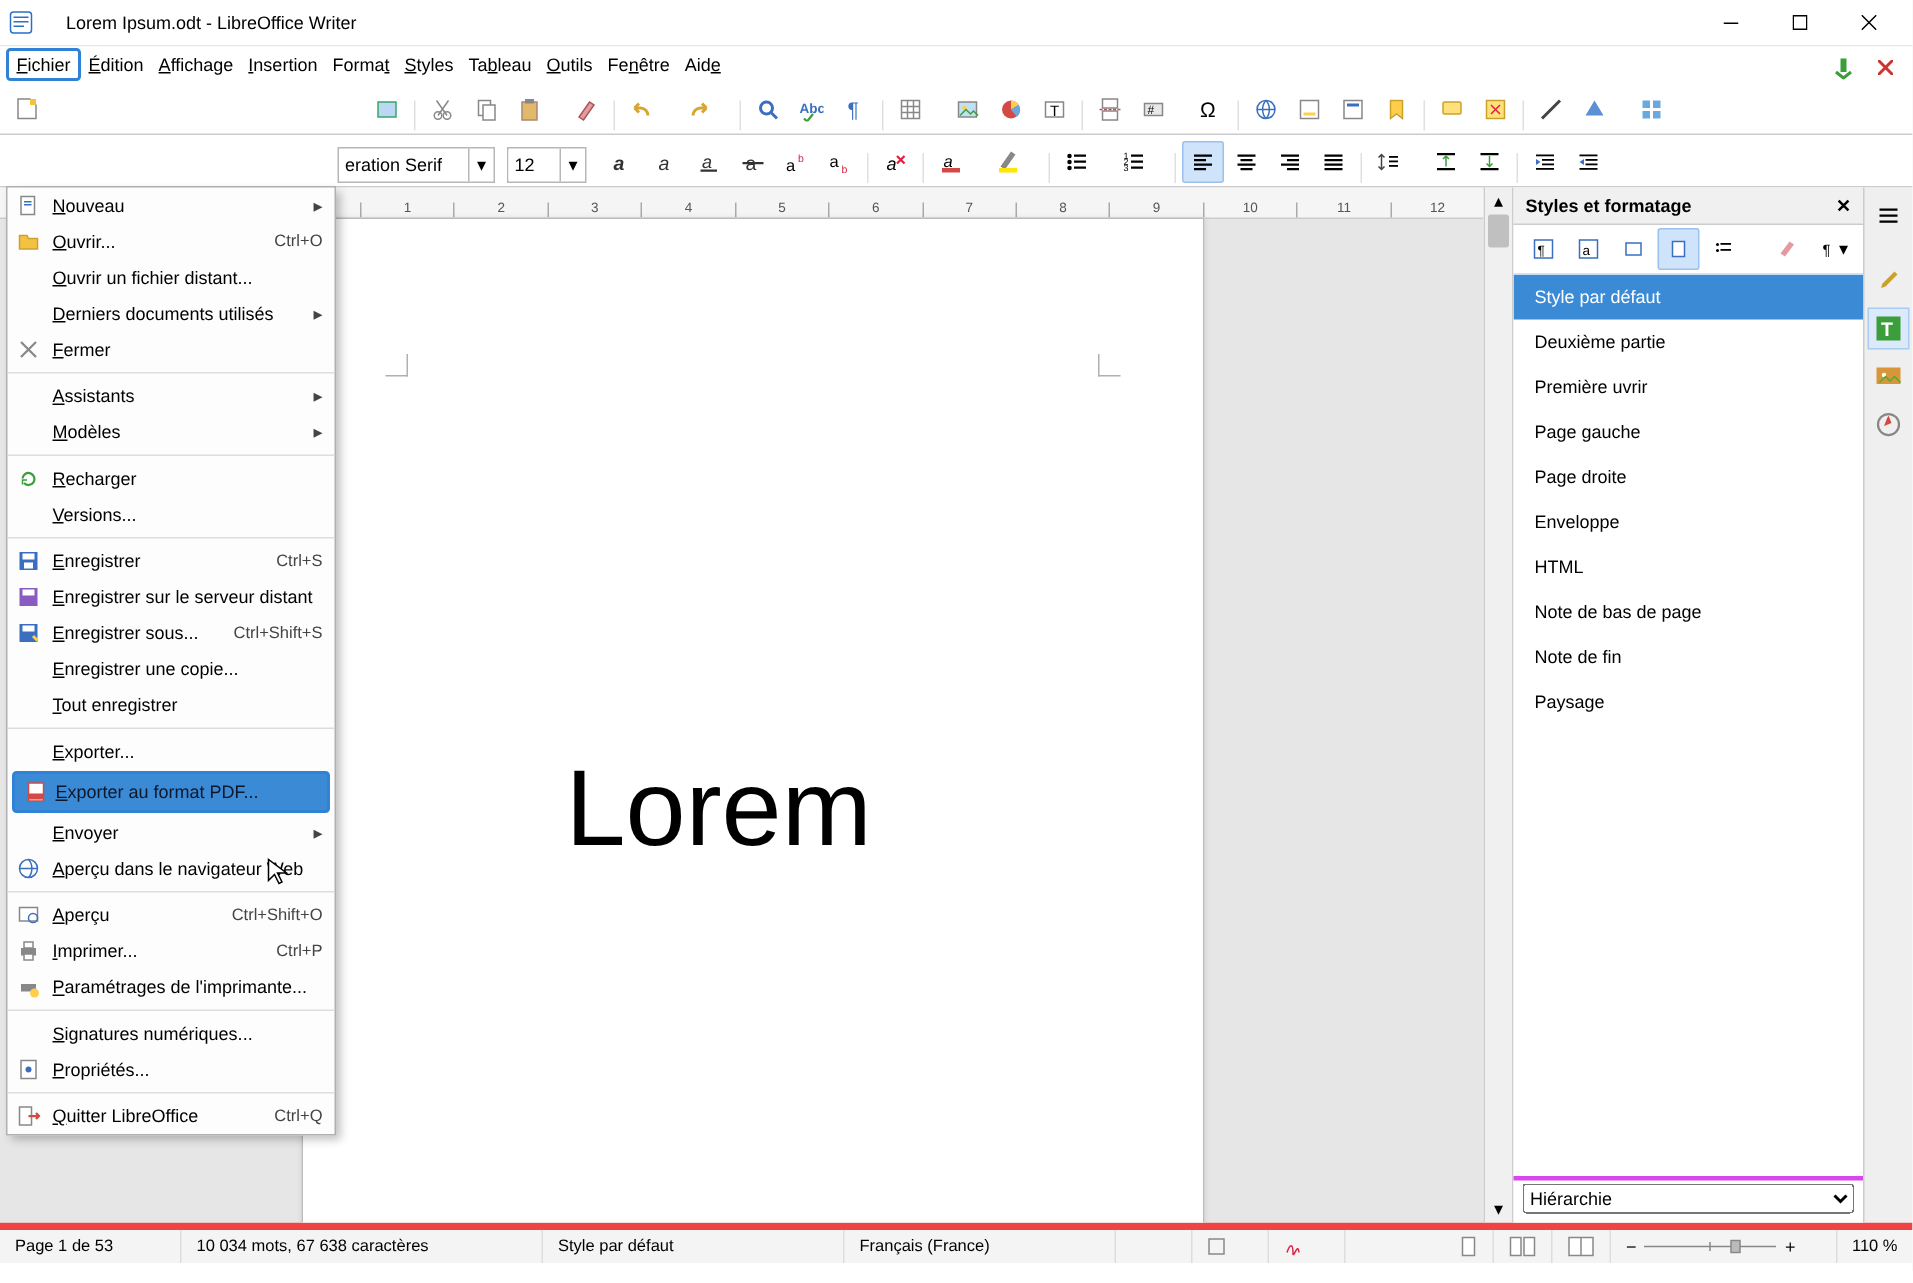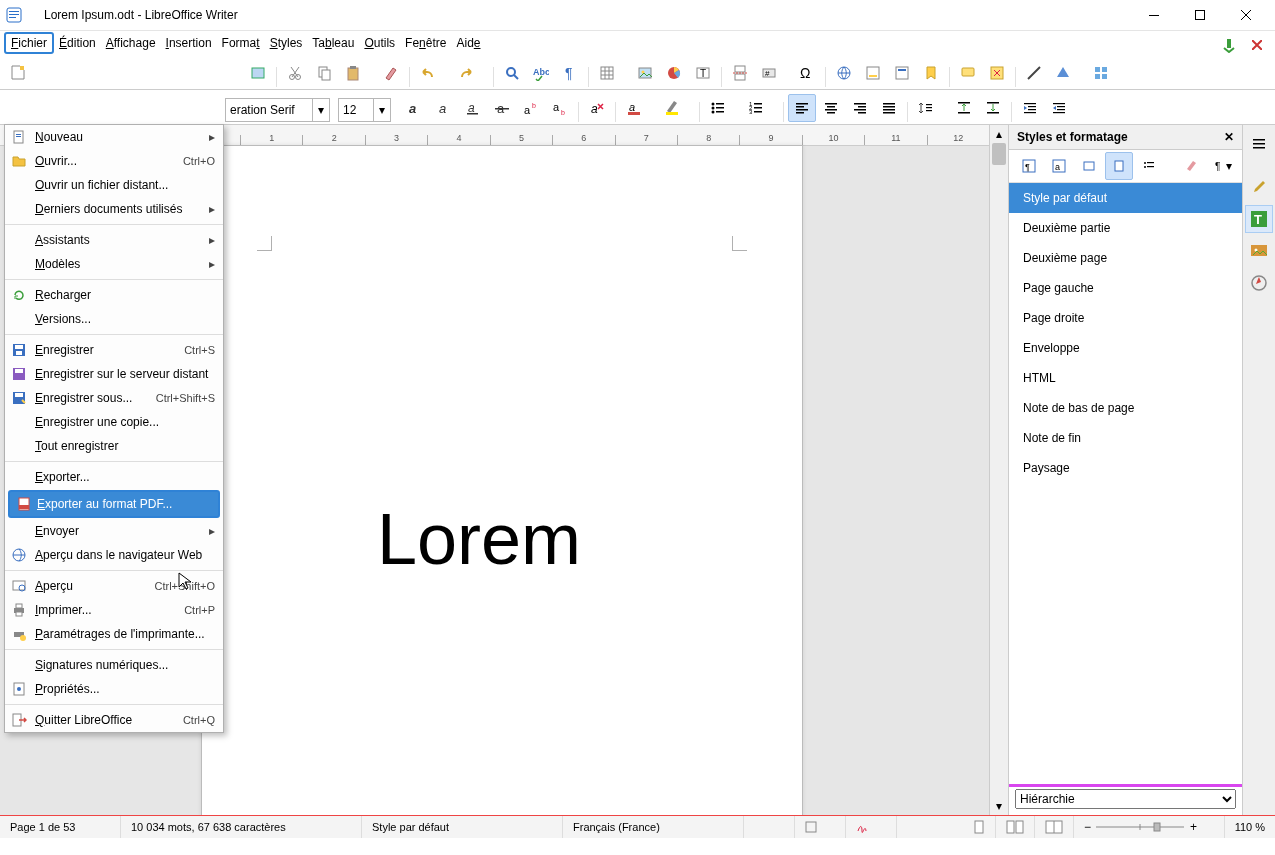--- a/index.html
+++ b/index.html
@@ -44,23 +44,23 @@
   .sidetabs{width:32px;background:#efefef;border-left:1px solid #ccc;display:flex;flex-direction:column;align-items:center;gap:4px;padding-top:4px}
   .sidetabs .tab{width:26px;height:26px;display:flex;align-items:center;justify-content:center;border:1px solid transparent}
   .sidetabs .tab.act{background:#dbe9fa;border-color:#aacdf3}
   .menu{position:absolute;left:4px;top:54px;width:218px;background:#fdfdfd;border:1px solid #b0b0b0;box-shadow:3px 3px 6px rgba(0,0,0,.25);z-index:50}
   .mi{display:flex;align-items:center;height:24px;padding:0 8px 0 30px;position:relative;cursor:default}
   .mi.sep{height:0;border-top:1px solid #ddd;margin:3px 0;padding:0}
   .mi .ico{position:absolute;left:6px;width:16px;height:16px;display:flex;align-items:center;justify-content:center}
   .mi .sc{margin-left:auto;color:#444;font-size:11px}
   .mi .sub{margin-left:auto;color:#444}
   .mi.hlblue{border:2px solid #2f82d6;border-radius:3px;margin:1px 3px;padding-left:27px}
-  .mi.hlblue.sel{background:#3a8ad6;color:#ffffff}
+  .mi.hlblue.sel{background:#3a8ad6;color:#0f172a}
   .cursor{position:absolute;left:178px;top:447px;z-index:60;pointer-events:none}
-  .statusbar{height:22px;border-top:1px solid #ef4444;background:#f4f4f4;display:flex;align-items:flex-start;font-size:11px}
+  .statusbar{height:22px;border-top:5px solid #ef4444;background:#f4f4f4;display:flex;align-items:flex-start;font-size:11px}
   .st-cell{padding:0 10px;border-right:1px solid #ddd;height:100%;display:flex;align-items:center}
   .st-flex{flex:1}
   .underline{text-decoration:underline}
 </style>
 </head>
 <body>
 
 <div class="titlebar">
   <svg width="16" height="16">
       <rect x="1" y="1" width="14" height="14" rx="2" fill="#fff" stroke="#2a6fc9"></rect>
@@ -534,21 +534,21 @@
             <path d="M2 10l3 2 6-8-3-2z" fill="#e49aa0"></path>
           </svg>
         </div>
       <div class="tool"><svg width="14" height="14">
             <text x="3" y="11" font-size="10">¶</text>
           </svg>▾</div>
     </div>
     <div class="sb-list" id="styles-list">
         <div class="sb-item sel">Style par défaut</div>
         <div class="sb-item">Deuxième partie</div>
-        <div class="sb-item">Deuxième page</div>
+        <div class="sb-item">Première uvrir</div>
         <div class="sb-item">Page gauche</div>
         <div class="sb-item">Page droite</div>
         <div class="sb-item">Enveloppe</div>
         <div class="sb-item">HTML</div>
         <div class="sb-item">Note de bas de page</div>
         <div class="sb-item">Note de fin</div>
         <div class="sb-item">Paysage</div>
       </div>
     <div class="sb-bot">
       <select><option>Hiérarchie</option></select>
@@ -609,20 +609,28 @@
         </span>
         <span><span class="underline">O</span>uvrir...</span>
         <span class="sc">Ctrl+O</span>
       </div>
       <div class="mi">
         <span><span class="underline">O</span>uvrir un fichier distant...</span>
       </div>
       <div class="mi">
         <span><span class="underline">D</span>erniers documents utilisés</span>
         <span class="sub">▸</span>
+      </div>
+      <div class="mi">
+        <span class="ico">
+          <svg width="16" height="16">
+            <path d="M3 3l10 10M13 3L3 13" stroke="#888" stroke-width="1.5"></path>
+          </svg>
+        </span>
+        <span><span class="underline">F</span>ermer</span>
       </div>
       <div class="mi sep"></div>
       <div class="mi">
         <span><span class="underline">A</span>ssistants</span>
         <span class="sub">▸</span>
       </div>
       <div class="mi">
         <span><span class="underline">M</span>odèles</span>
         <span class="sub">▸</span>
       </div>

